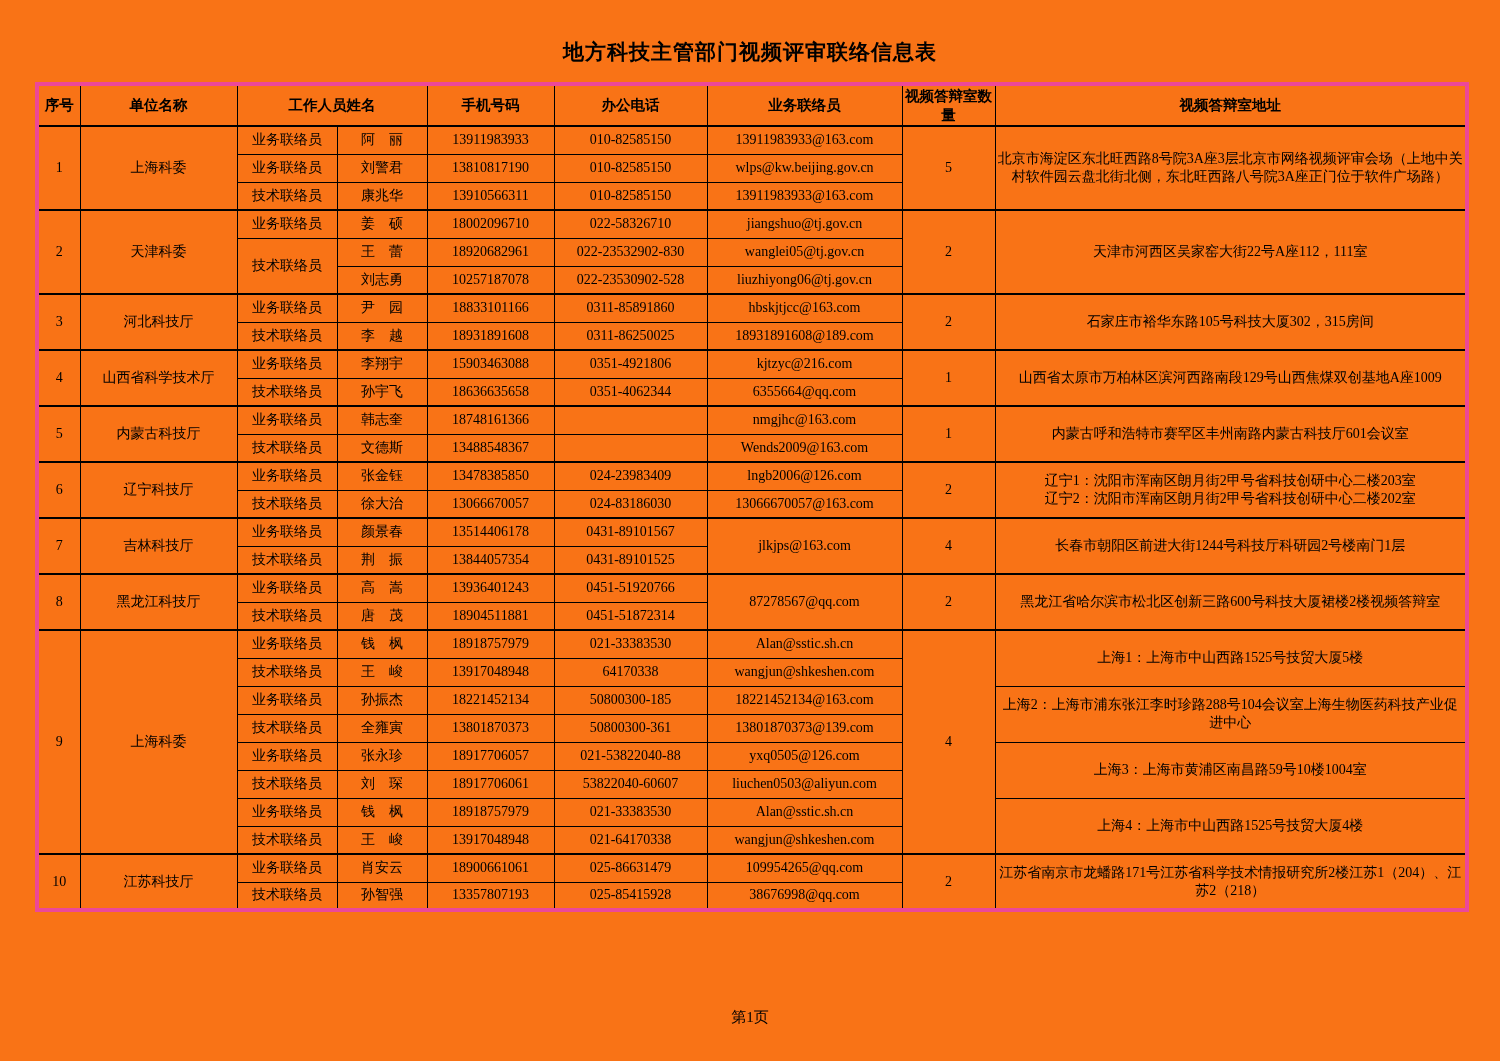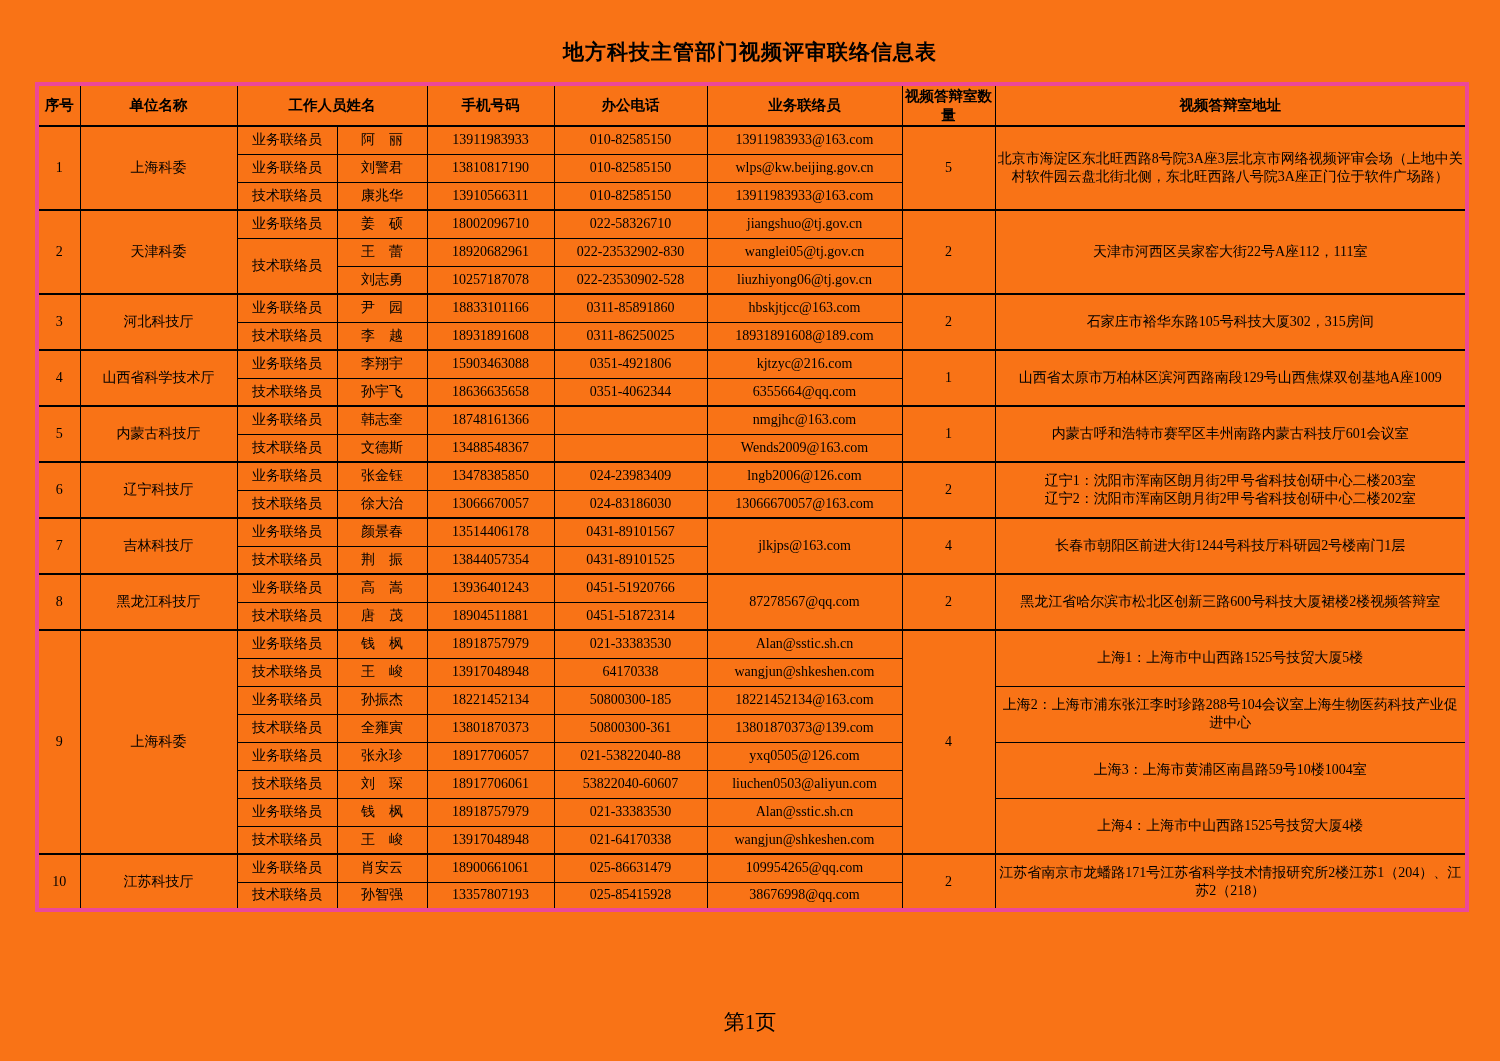--- a/index.html
+++ b/index.html
@@ -31,21 +31,21 @@
   tbody tr.r { height:28px; }
   tbody tr.gt td { border-top:2px solid #000; }
   td.c-email { text-align:left; font-size:13px; padding:0 4px; }
   td.c-addr {
     text-align:left; font-size:14.5px; line-height:18px;
     padding:2px 6px; white-space:pre-line;
   }
   td.c-role, td.c-name { font-size:14.5px; }
   .page-footer {
     position:absolute; top:1008px; left:0; width:100%;
-    text-align:center; font-size:21px;
+    text-align:center; font-size:15px;
   }
 </style>
 </head>
 <body>
 
 <div class="page">
   <div class="doc-title">地方科技主管部门视频评审联络信息表</div>
 
   <table class="contact">
     <colgroup>

